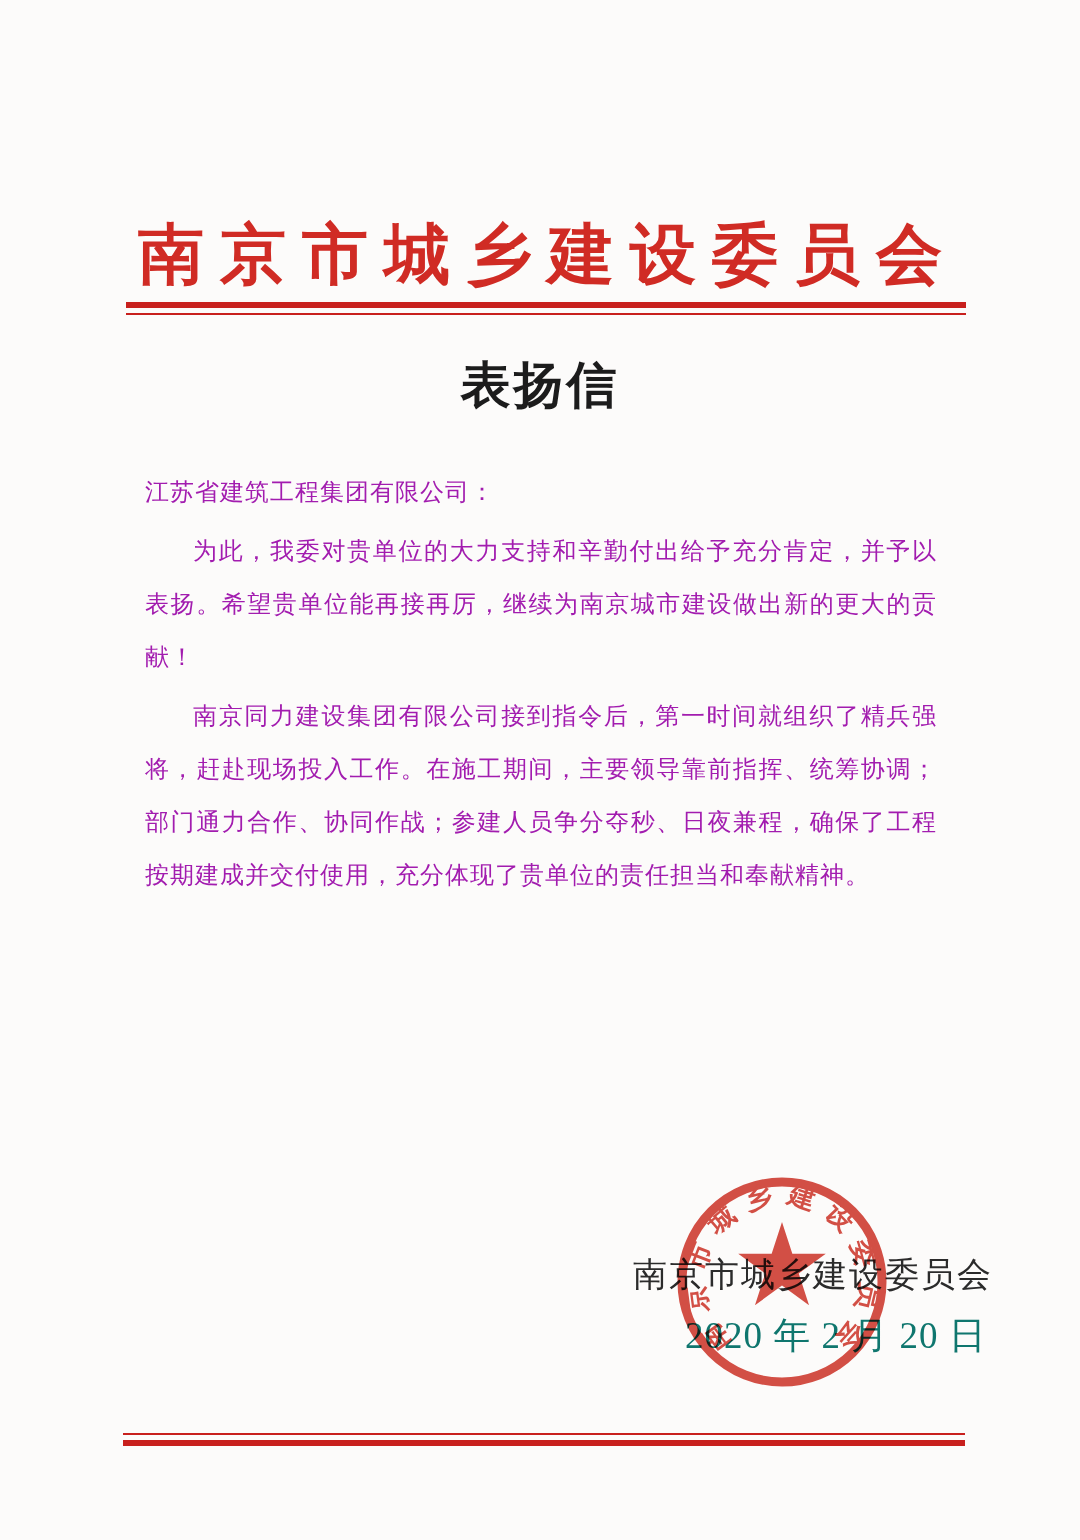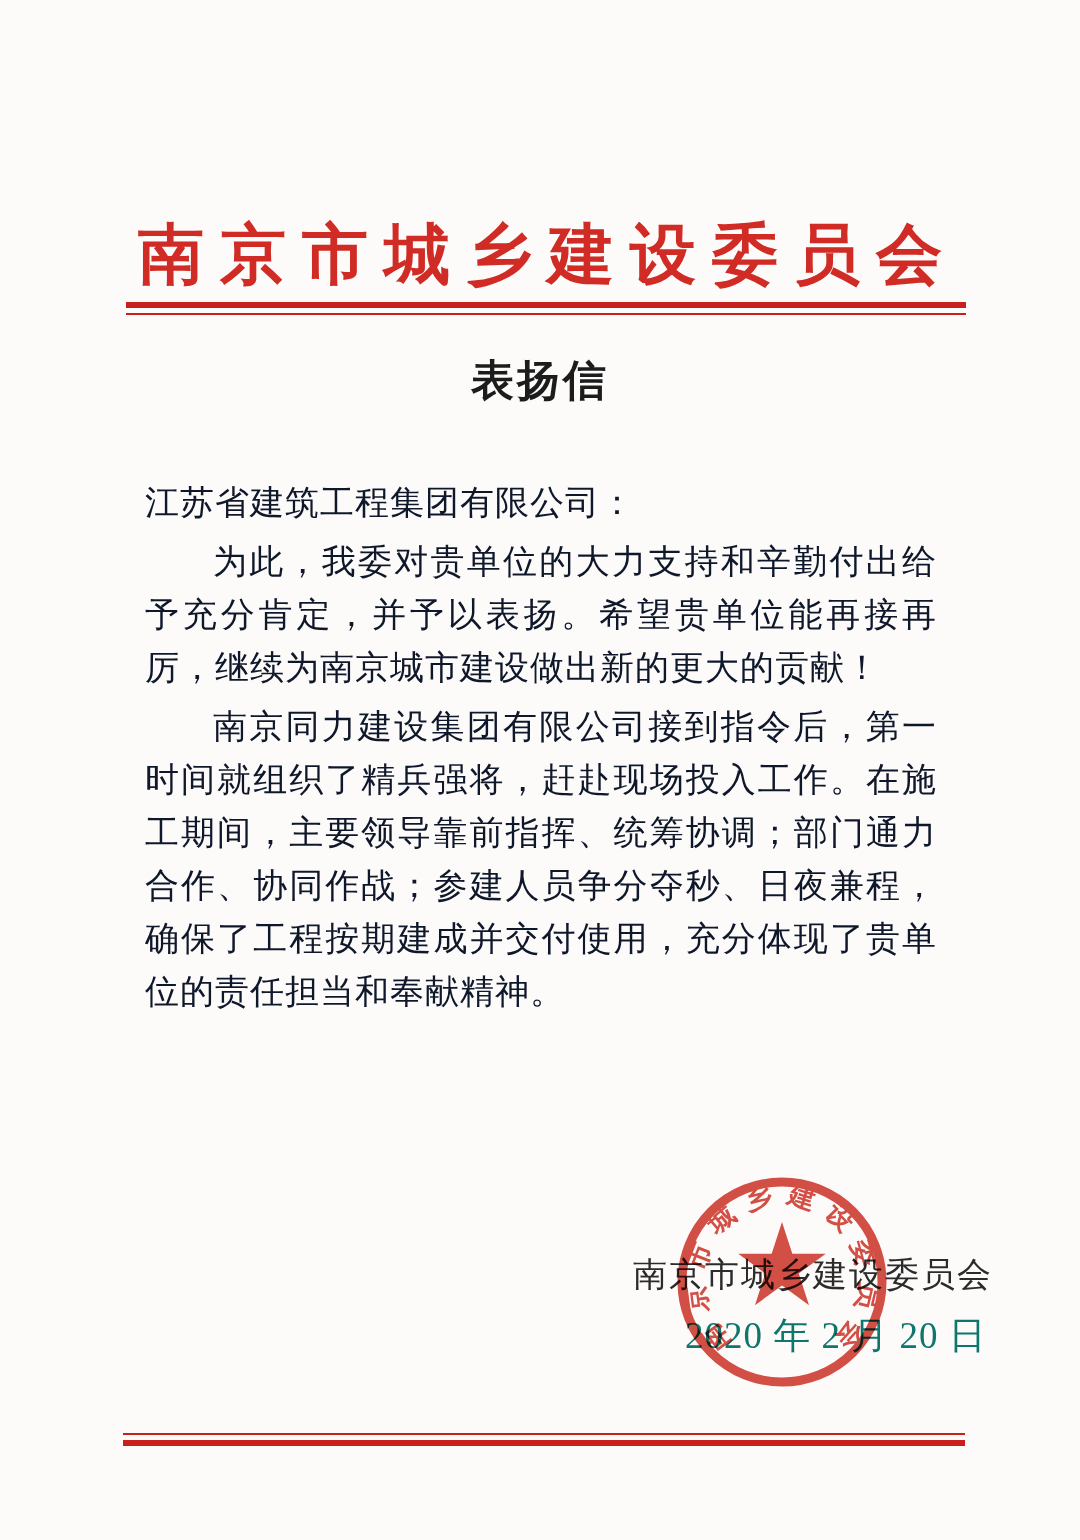--- a/index.html
+++ b/index.html
@@ -25,31 +25,31 @@
   .rule .thick{height:6px;background:#c8201d;}
   .rule .thin{height:2px;background:#c8201d;}
   .rule-top{top:302px;}
   .rule-top .thin{margin-top:5px;}
   .rule-bottom{top:1433px;left:123px;width:842px;}
   .rule-bottom .thick{margin-top:5px;}
   
   .letter-title{
     position:absolute;top:352px;left:0;right:0;
     text-align:center;
-    font-size:43px;font-weight:bold;
+    font-size:50px;font-weight:bold;
     letter-spacing:3px;
     color:#1c1c1c;
   }
   
   .body-text{
-    position:absolute;top:476px;left:145px;width:792px;
-    font-size:34px;line-height:53px;
+    position:absolute;top:466px;left:145px;width:792px;
+    font-size:24px;line-height:53px;
     letter-spacing:1px;
     text-align:justify;
-    color:#0f172a;
+    color:#a21caf;
   }
   .body-text p{margin:0;}
   .body-text p + p{margin-top:6px;text-indent:2em;}
   
   .sig-org{
     position:absolute;top:1252px;left:633px;
     font-size:34px;letter-spacing:2px;color:#2b2b2b;white-space:nowrap;
   }
   .sig-date{
     position:absolute;top:1311px;left:685px;

